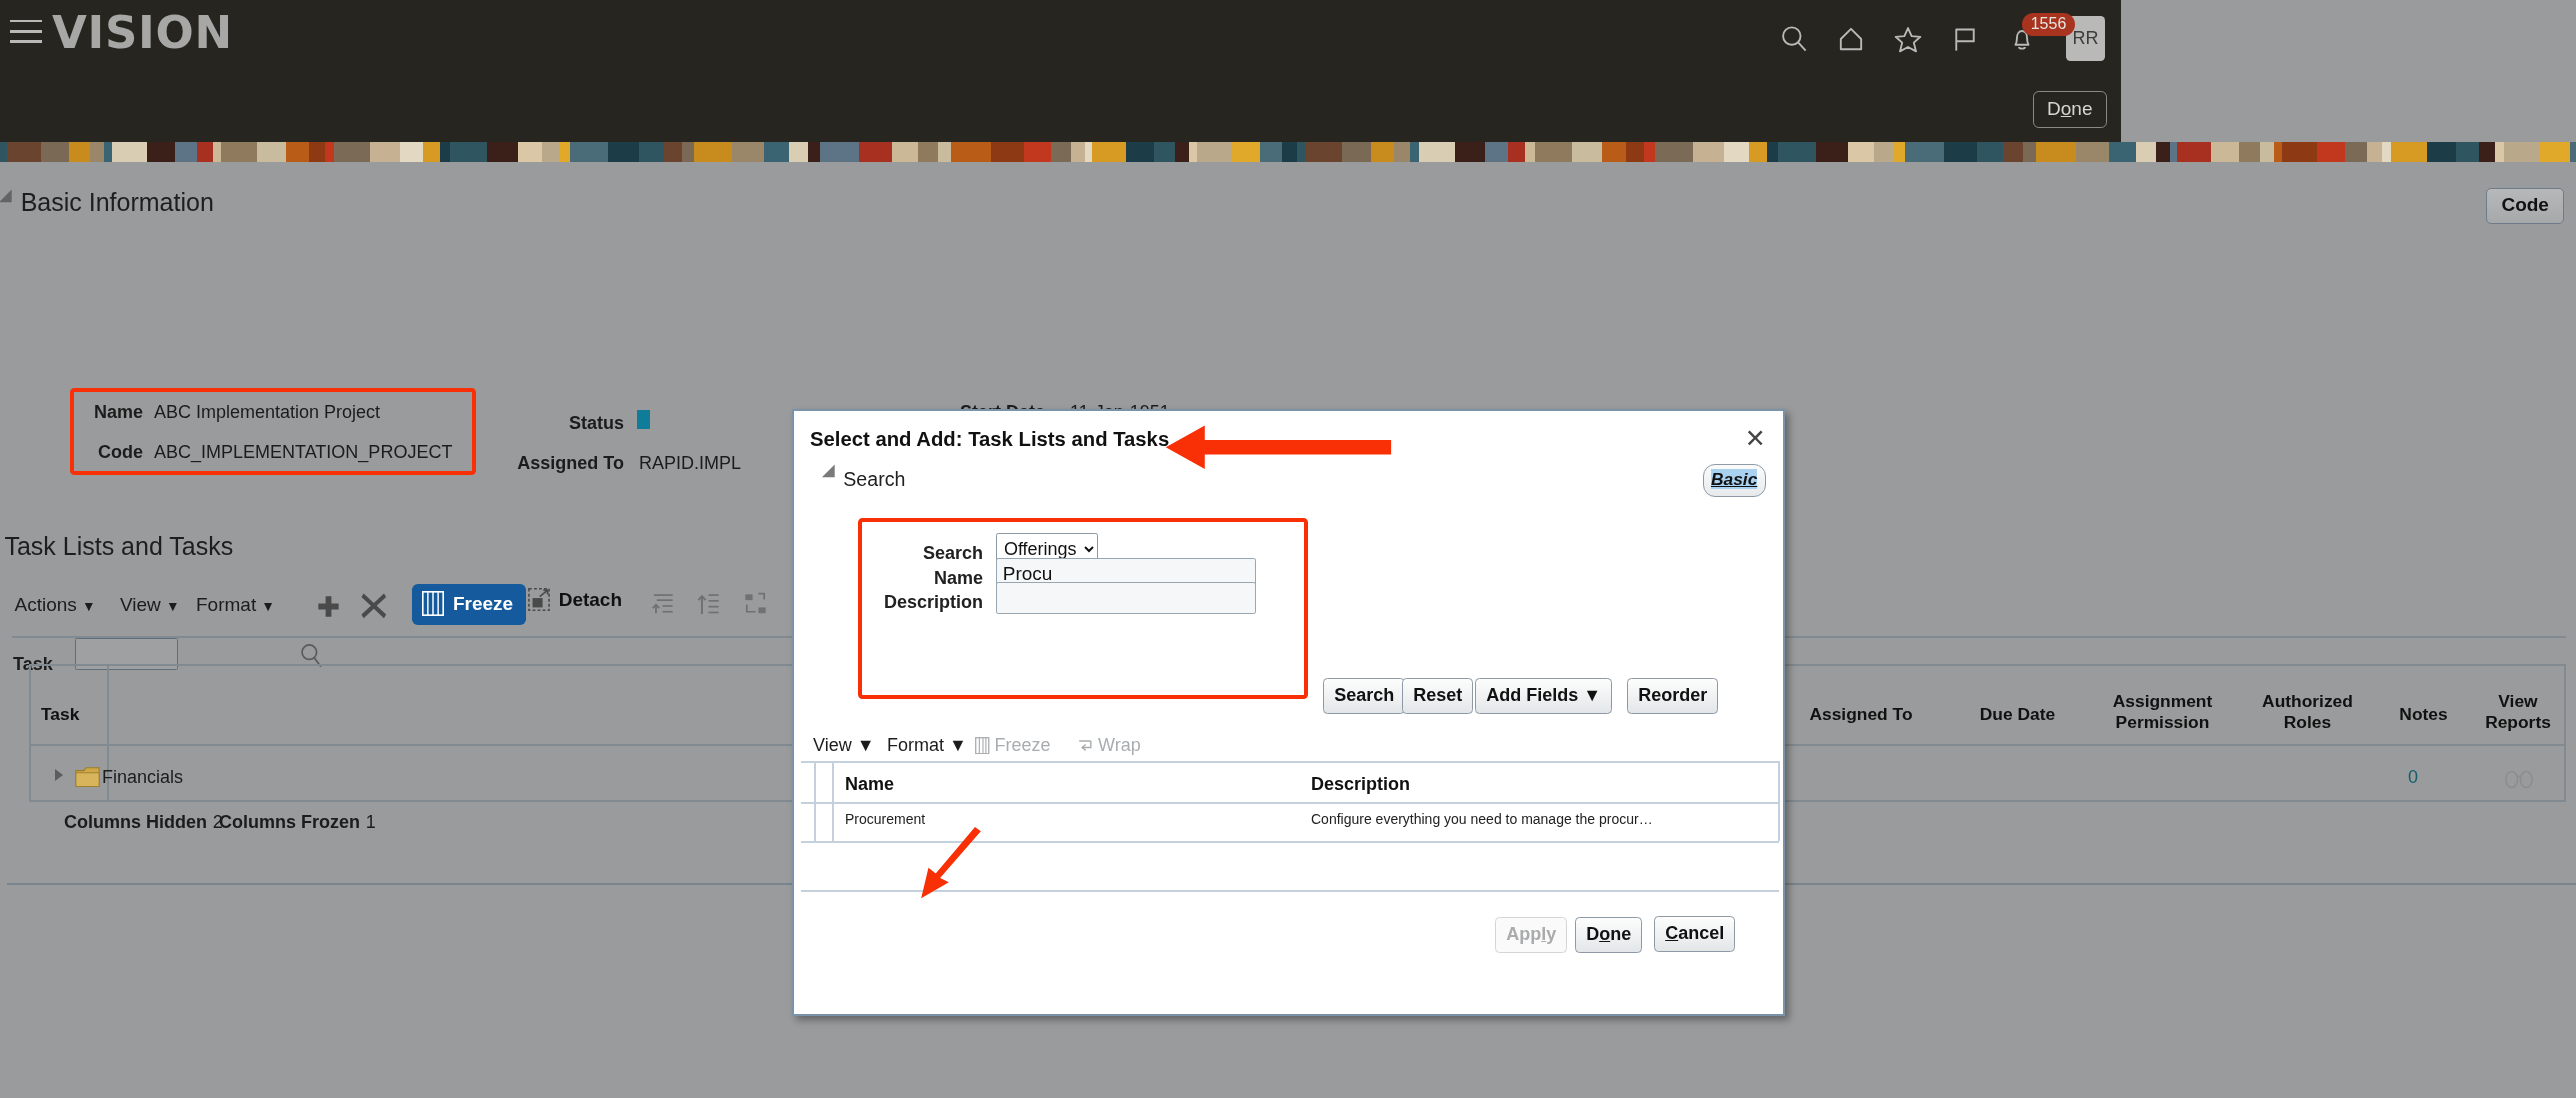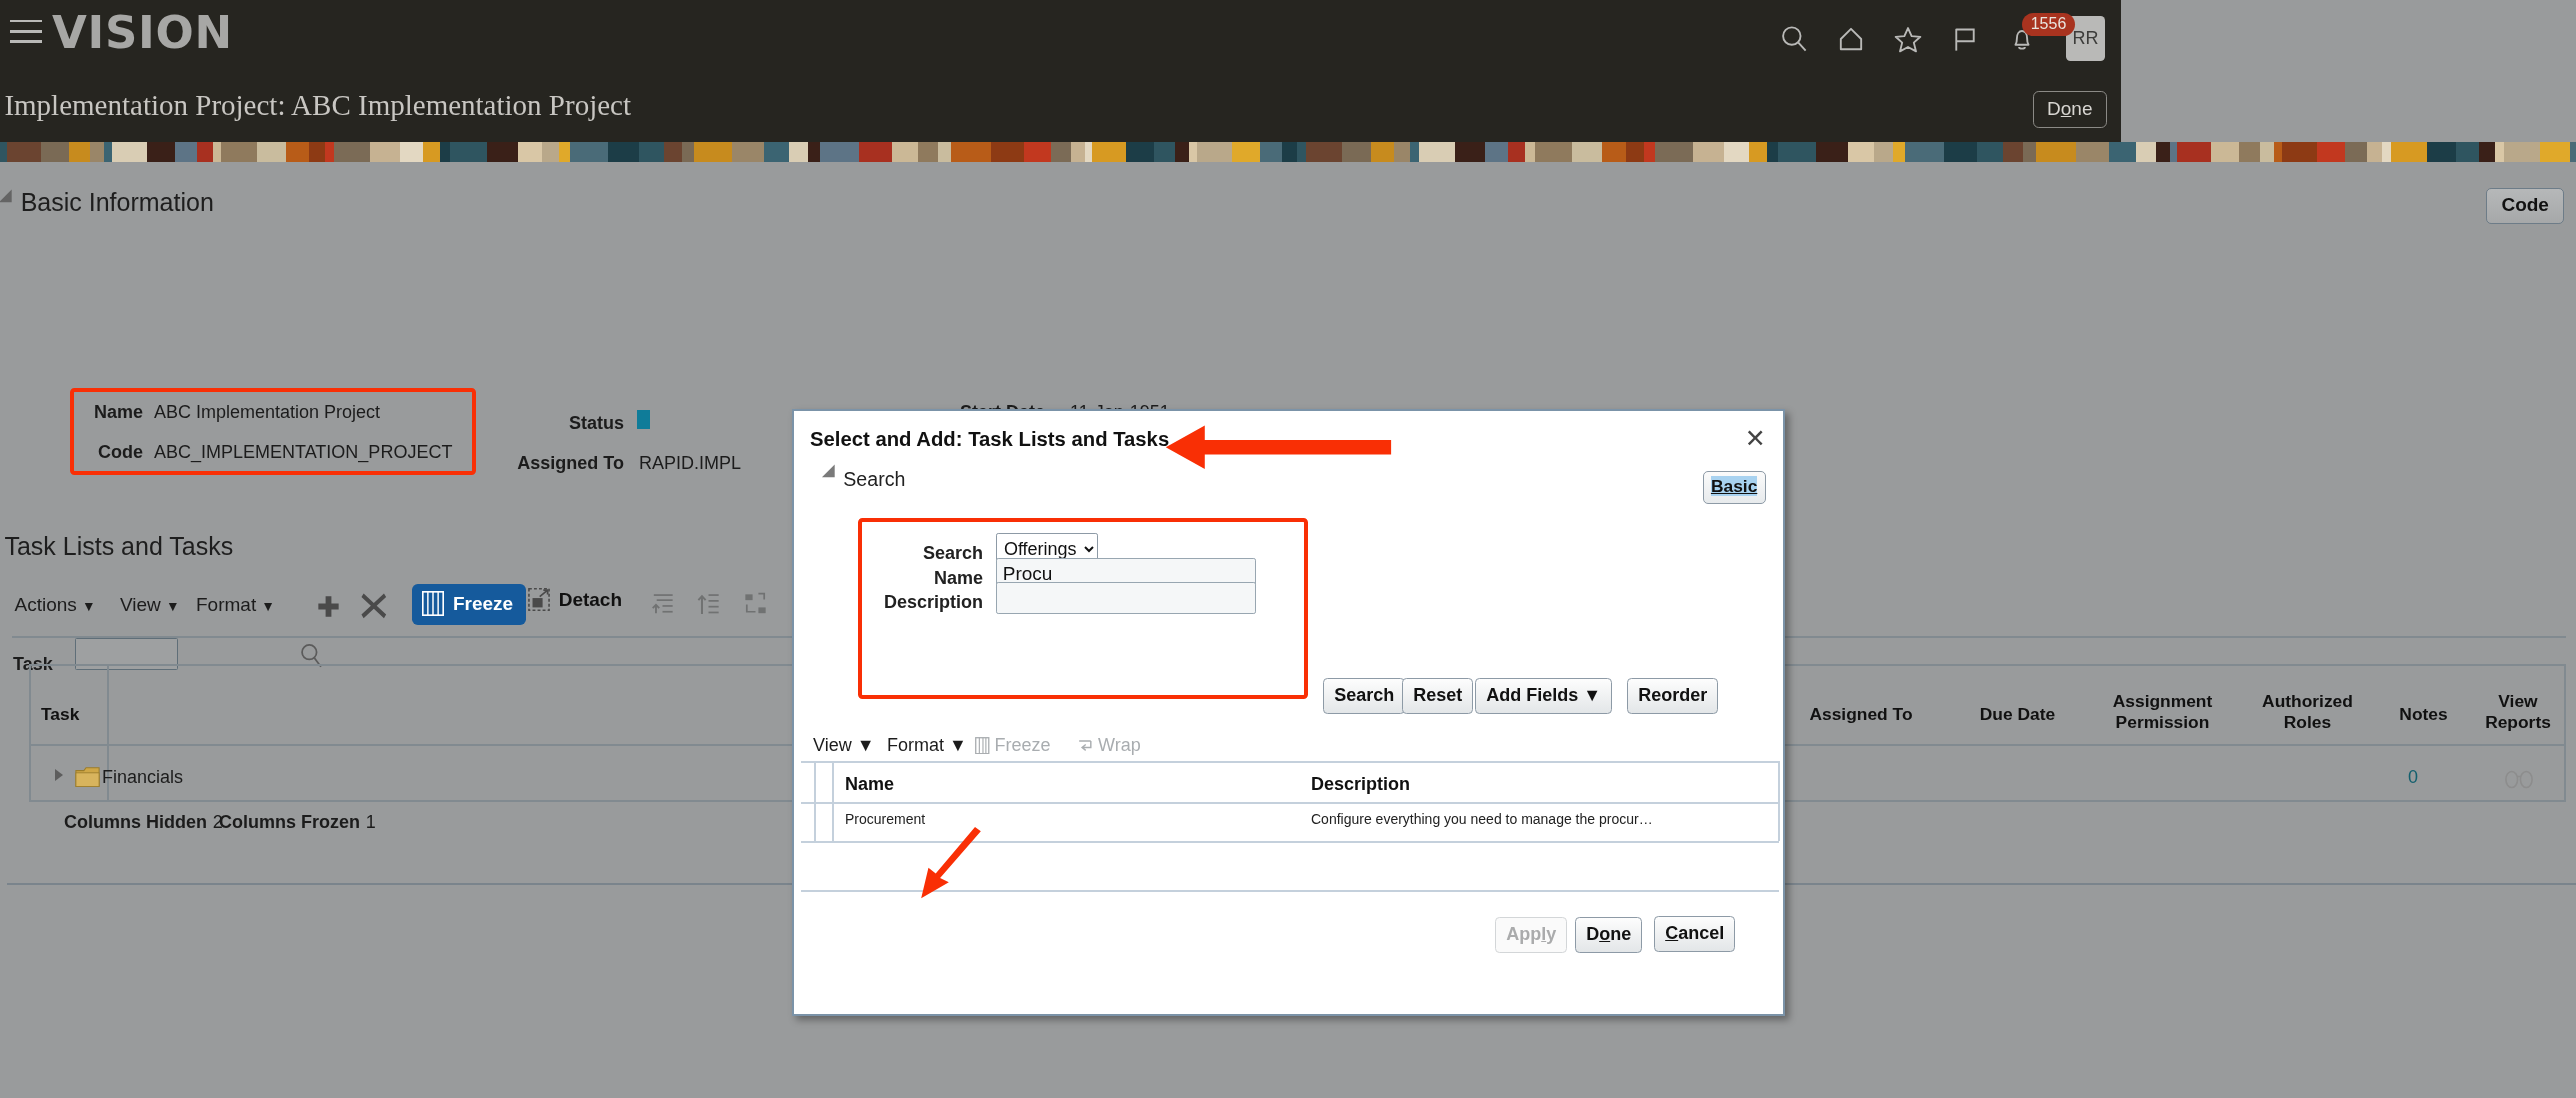--- a/index.html
+++ b/index.html
@@ -282,26 +282,27 @@
     font-size: 18px; font-weight: bold; color: #222;
     text-align: right;
     font-family: "Liberation Sans", sans-serif;
   }
   .dlg-text {
     position: absolute;
     font-size: 19.6px; color: #222;
     font-family: "Liberation Sans", sans-serif;
   }
   .basic-btn {
-    position: absolute; right: 17.4px; top: 60px;
+    position: absolute; right: 17.4px; top: 53px;
     border: 1.5px solid #8d9aa6;
-    border-radius: 5px;
+    border-radius: 12px;
     background: linear-gradient(#fbfbfb, #e7eaec);
     padding: 4.4px 7.3px 5.8px 7.3px;
     cursor: pointer;
+    font-style: italic;
   }
   .basic-btn span {
     font-size: 17.4px; font-weight: bold; color: #111;
     background: #a8d2f0;
     text-decoration: underline;
     font-family: "Liberation Sans", sans-serif;
   }
   select.dd {
     position: absolute;
     font-size: 18px;
@@ -408,21 +409,20 @@
       <div class="hicon">
         <svg width="32" height="32" viewBox="0 0 44 44">
           <path d="M13 30 C13 30 15 27 15 21 C15 15 18 11 22 11 C26 11 29 15 29 21 C29 27 31 30 31 30 Z" fill="none" stroke="#b9b9b7" stroke-width="2.6" stroke-linejoin="round"></path>
           <path d="M18 33 C18 36 26 36 26 33" fill="none" stroke="#b9b9b7" stroke-width="2.6"></path>
         </svg>
         <span class="badge">1556</span>
       </div>
       <div class="avatar">RR</div>
     </div>
 
-    <div class="page-title">Implementation Project: ABC Implementation Project</div>
 
     <button class="header-done">D<u>o</u>ne</button>
   </div>
 
   <div id="banner-strip">
       <div class="stripe" style="width: 7.3px; background: rgb(47, 85, 96);"></div>
       <div class="stripe" style="width: 34px; background: rgb(107, 68, 48);"></div>
       <div class="stripe" style="width: 27.6px; background: rgb(122, 106, 85);"></div>
       <div class="stripe" style="width: 21px; background: rgb(199, 139, 30);"></div>
       <div class="stripe" style="width: 14.5px; background: rgb(154, 134, 104);"></div>

